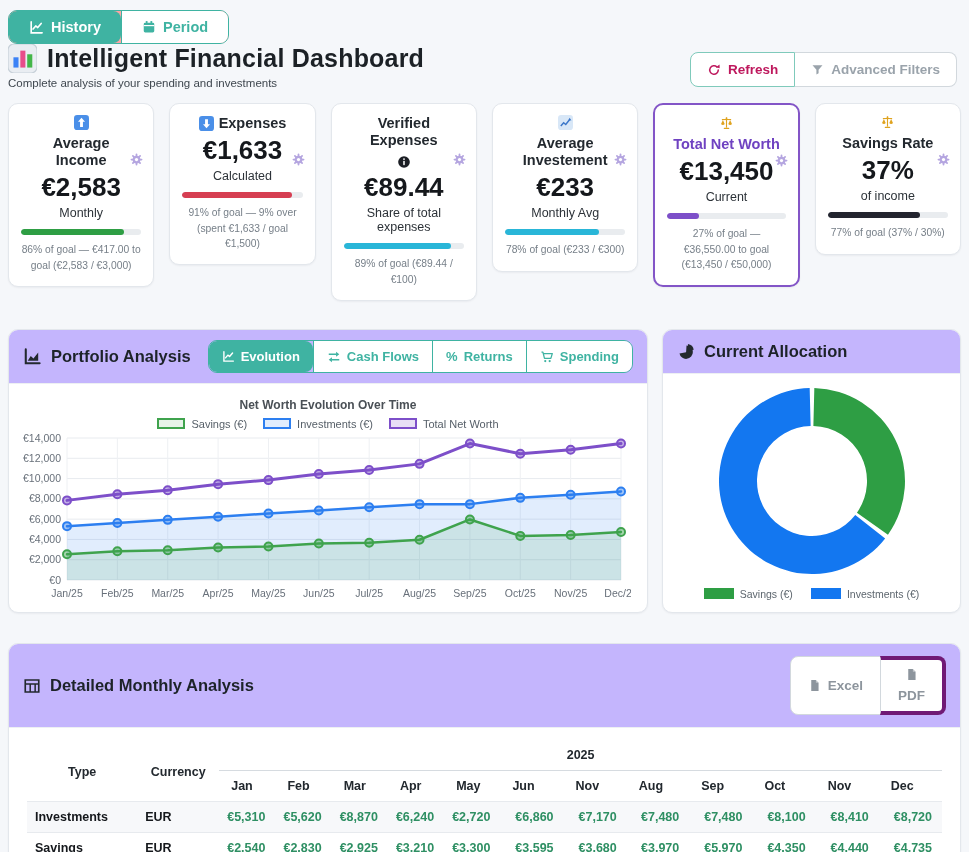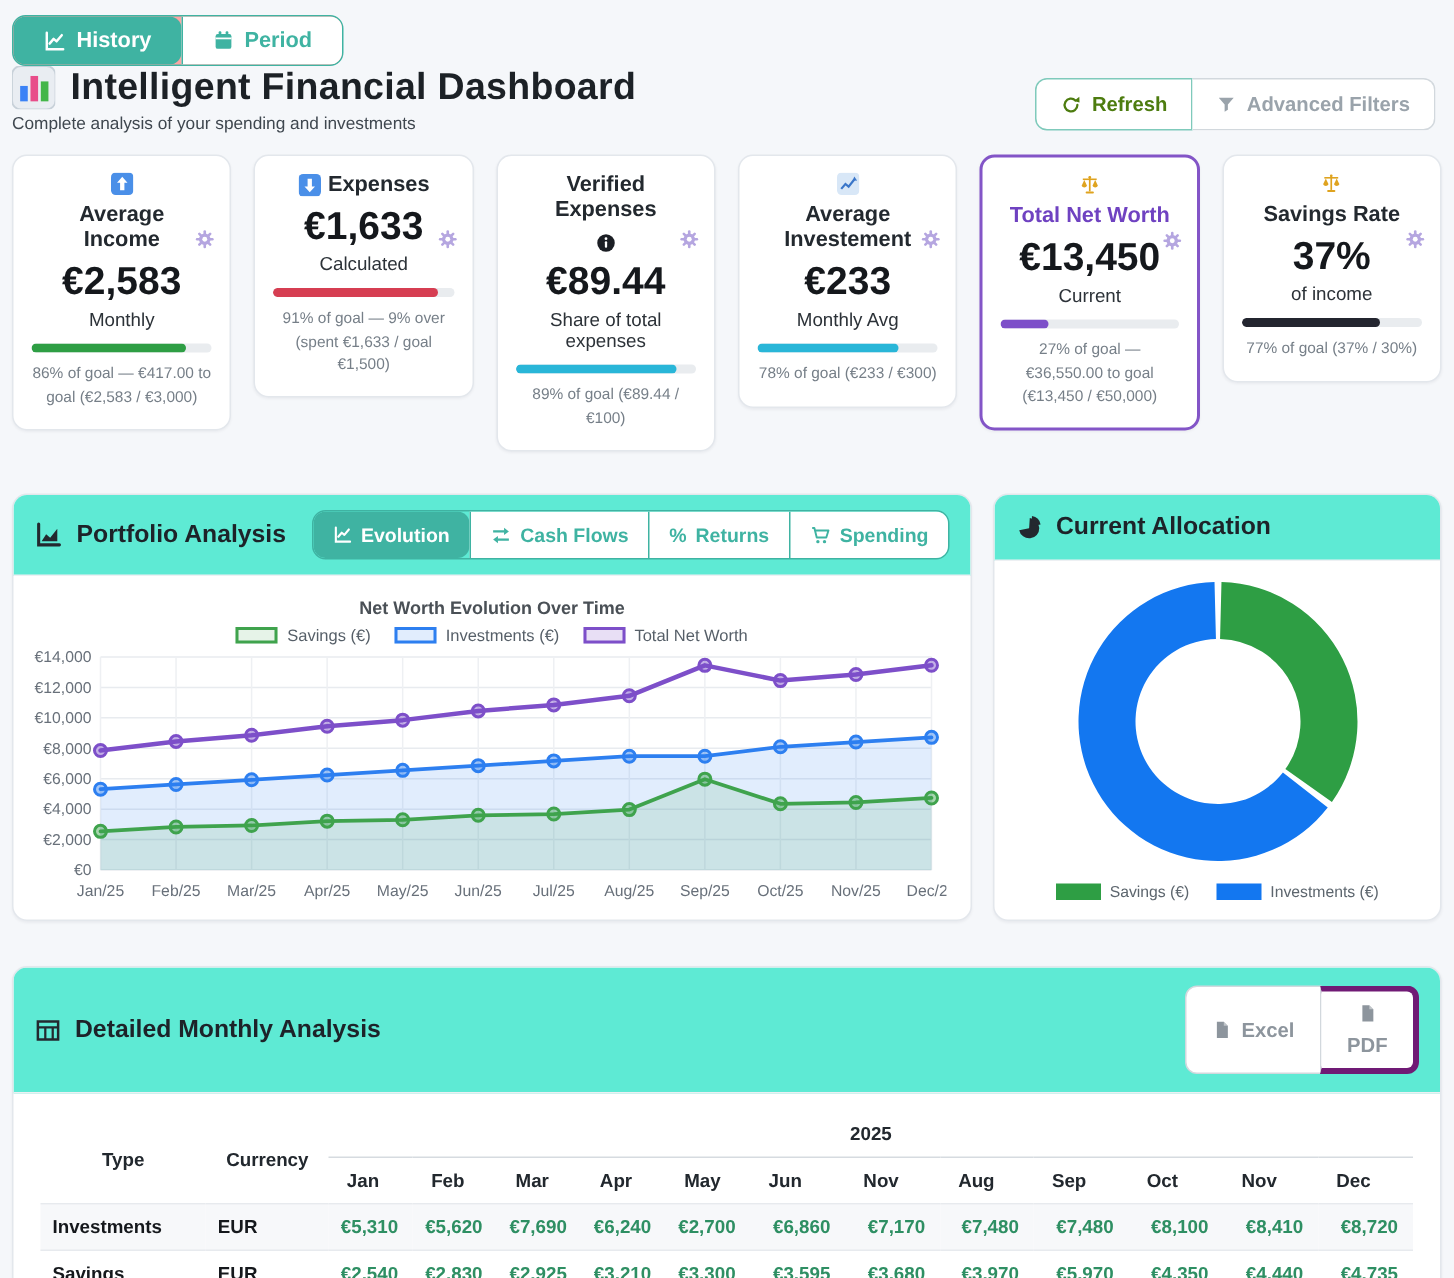--- a/index.html
+++ b/index.html
@@ -17,40 +17,40 @@
   .view-tab + .view-tab { border-left: 1px solid #3fb3a2; }
   .view-tab.active { background: #3fb3a2; color: #fff; border-radius: 8px; }
 
   
   .header-row { display: flex; justify-content: space-between; align-items: flex-start; }
   .title-line { display: flex; align-items: center; gap: 10px; }
   .page-title { font-size: 25px; font-weight: bold; color: #1c2126; letter-spacing: .2px; }
   .subtitle { font-size: 11.5px; color: #3f474f; margin-top: 4px; }
   .hdr-btns { display: inline-flex; margin-top: 8px; margin-right: 4px; }
   .btn { display: inline-flex; align-items: center; gap: 7px; font-size: 13.5px; font-weight: bold; padding: 9px 16px; background: #fff; cursor: pointer; }
-  .btn-refresh { color: #4d7c0f; border: 1px solid #7fcabb; border-radius: 8px 0 0 8px; }
+  .btn-refresh { color: #be185d; border: 1px solid #7fcabb; border-radius: 8px 0 0 8px; }
   .btn-filters { color: #9aa3ab; border: 1px solid #d2d8dd; border-left: none; border-radius: 0 8px 8px 0; }
 
   
   .kpi-grid { display: grid; grid-template-columns: repeat(6, 1fr); gap: 15px; margin-top: 14px; align-items: start; }
   .kpi { position: relative; background: #fff; border: 1px solid #e3e7ec; border-radius: 10px; padding: 11px 9px 13px; text-align: center; box-shadow: 0 1px 2px rgba(16,24,40,.05); }
   .kpi.highlight { border: 2px solid #8355c7; }
   .kpi-title { font-size: 14.5px; font-weight: bold; color: #23292f; line-height: 1.18; display: flex; justify-content: center; align-items: center; gap: 5px; flex-wrap: wrap; padding: 0 8px; }
   .kpi.highlight .kpi-title { color: #6f42c1; }
   .kpi-value { font-size: 26px; font-weight: bold; color: #15181c; margin: 3px 0 1px; }
   .kpi-gear { position: absolute; right: 9px; top: 48px; width: 15px; height: 15px; color: #b5a6e0; cursor: pointer; }
   .kpi-sub { font-size: 12.5px; color: #2c3238; margin: 3px 0 9px; }
   .kpi-bar { height: 6px; background: #e9ecef; border-radius: 3px; margin: 0 3px; overflow: hidden; }
   .kpi-fill { height: 100%; border-radius: 3px; }
   .kpi-goal { font-size: 10.3px; color: #767f88; margin-top: 7px; line-height: 1.5; padding: 0 2px; }
 
   
   .mid-grid { display: grid; grid-template-columns: 640px 1fr; gap: 14px; margin-top: 28px; }
   .panel { background: #fff; border: 1px solid #e3e7ec; border-radius: 10px; box-shadow: 0 1px 2px rgba(16,24,40,.05); overflow: hidden; }
-  .panel-head { display: flex; align-items: center; justify-content: space-between; padding: 10px 14px; border-bottom: 1px solid #edf0f3; background: #5eead4; }
+  .panel-head { display: flex; align-items: center; justify-content: space-between; padding: 10px 14px; border-bottom: 1px solid #edf0f3; background: #c4b5fd; }
   .panel-title { display: flex; align-items: center; gap: 9px; font-size: 16.5px; font-weight: bold; color: #1d2329; }
   .panel-title svg { color: #23292f; }
 
   .chart-tabs { display: inline-flex; border: 1px solid #3fb3a2; border-radius: 9px; overflow: hidden; }
   .chart-tab { display: flex; align-items: center; gap: 6px; padding: 8px 13px; font-size: 13px; font-weight: bold; color: #3fb3a2; background: #fff; border: none; cursor: pointer; }
   .chart-tab + .chart-tab { border-left: 1px solid #3fb3a2; }
   .chart-tab.active { background: #3fb3a2; color: #fff; border-radius: 8px; }
 
   .evo-body { padding: 10px 10px 4px; }
   .chart-title { text-align: center; font-size: 12px; font-weight: bold; color: #4a5056; margin: 4px 0 6px; }
@@ -553,23 +553,23 @@
               <th class="month-th">Nov</th>
               <th class="month-th">Dec</th>
             </tr>
         </thead>
         <tbody id="table-body">
             <tr class="stripe">
               <td class="type-cell">Investments</td>
               <td class="cur-cell">EUR</td>
               <td class="val">€5,310</td>
               <td class="val">€5,620</td>
-              <td class="val">€7,690</td>
+              <td class="val">€8,870</td>
               <td class="val">€6,240</td>
-              <td class="val">€2,700</td>
+              <td class="val">€2,720</td>
               <td class="val">€6,860</td>
               <td class="val">€7,170</td>
               <td class="val">€7,480</td>
               <td class="val">€7,480</td>
               <td class="val">€8,100</td>
               <td class="val">€8,410</td>
               <td class="val">€8,720</td>
             </tr>
             <tr>
               <td class="type-cell">Savings</td>

